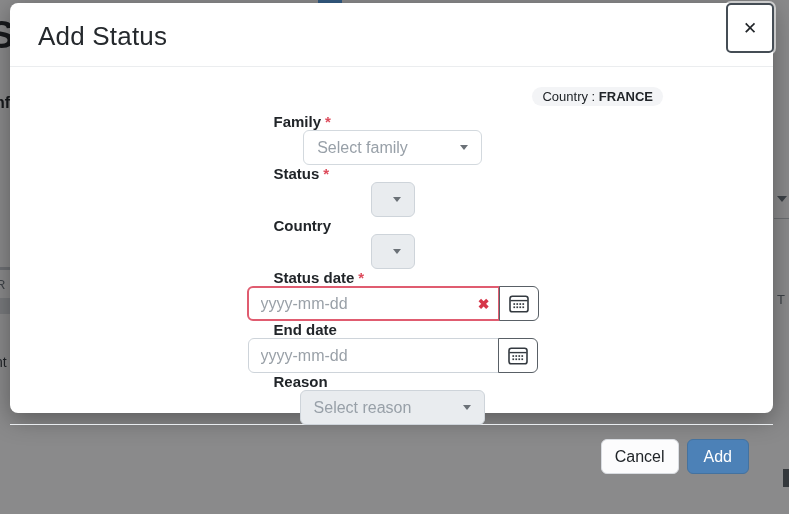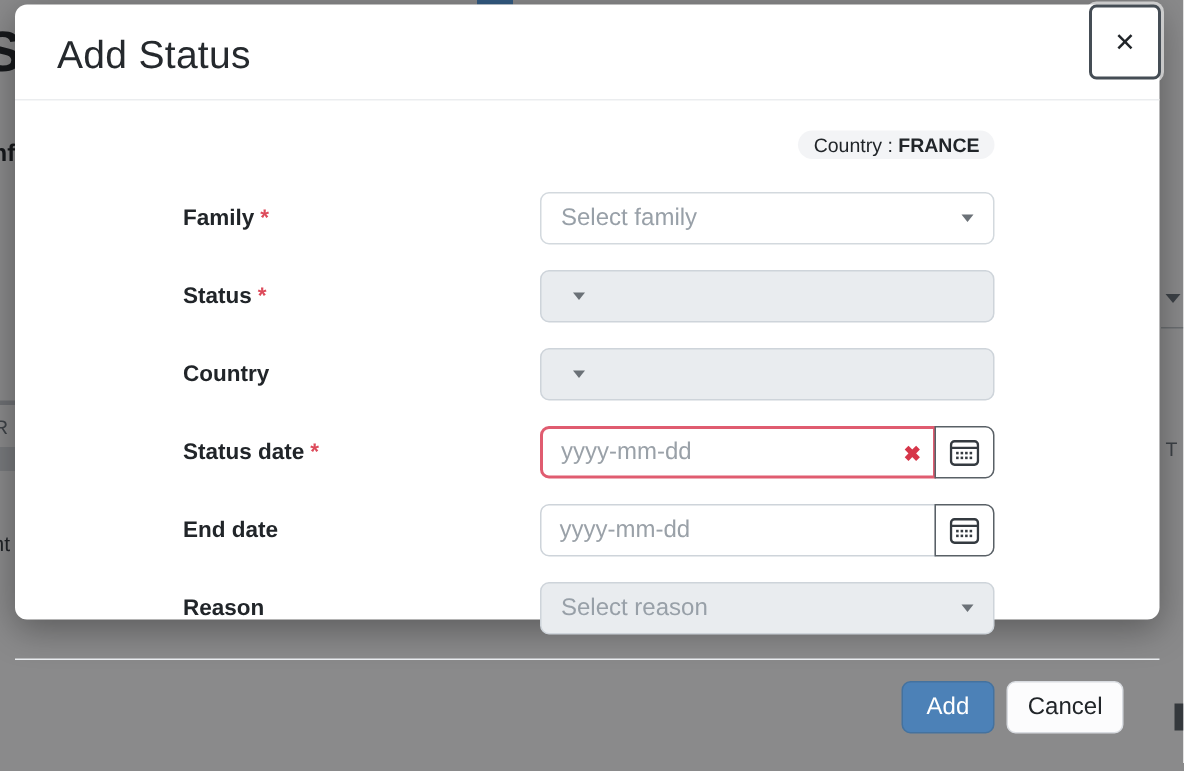--- a/index.html
+++ b/index.html
@@ -44,28 +44,28 @@
     position:absolute; left:716px; top:0px; width:48px; height:50px;
     background:#fff; border:2px solid #454d55; border-radius:5px;
     font-size:17px; color:#212529; cursor:pointer;
     display:flex; align-items:center; justify-content:center;
     box-shadow:0 0 0 2px rgba(255,255,255,.6); z-index:5;
     font-family:"Liberation Sans", sans-serif;
   }
 
   .modal-body { padding:20px 110px 16px 112px; }
 
-  .country-row { height:22px; margin-bottom:19px; text-align:right; }
+  .country-row { height:22px; margin-bottom:4px; text-align:right; }
   .country-pill {
     display:inline-block; background:#f3f4f6; border-radius:10px;
     padding:2px 10px; font-size:13px; color:#212529;
   }
   .country-pill b { font-weight:700; }
 
-  .form-row { display:flex; align-items:center; height:35px; margin-bottom:17px; }
+  .form-row { display:flex; align-items:center; height:35px; margin-bottom:17px;flex-direction:column; }
   .field-label { width:238px; font-size:15px; font-weight:700; color:#212529; }
   .req { color:#dd4b5b; font-weight:700; margin-left:4px; }
 
   .control { flex:1; display:flex; }
 
   .select-box {
     flex:1; height:35px; background:#fff;
     border:1px solid #d3d9de; border-radius:6px;
     display:flex; align-items:center; justify-content:space-between;
     padding:0 13px; cursor:pointer;gap:44px;
@@ -246,17 +246,17 @@
         <div class="select-box disabled">
           <span class="placeholder">Select reason</span>
           <span class="caret"></span>
         </div>
       </div>
     </div>
 
   </div>
 
   <div class="modal-footer">
+    <button class="btn btn-cancel">Cancel</button>
     <button class="btn btn-add">Add</button>
-    <button class="btn btn-cancel">Cancel</button>
   </div>
 
 </div>
 
 </body></html>

